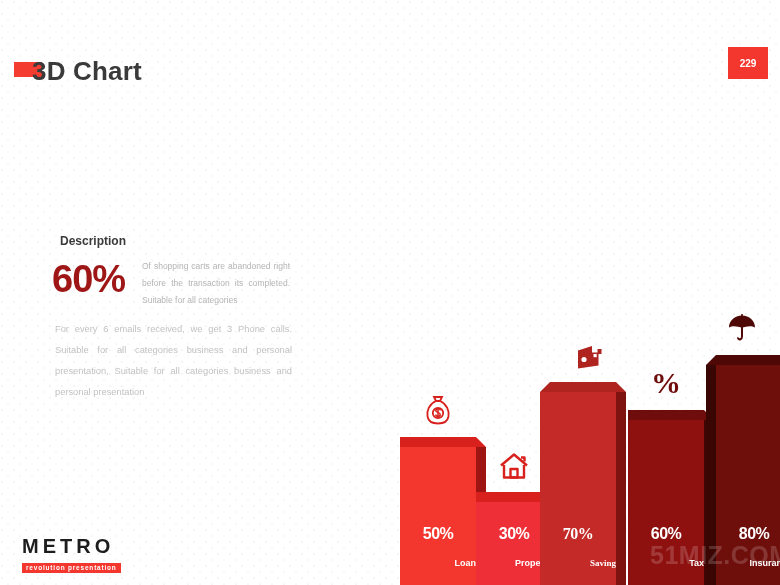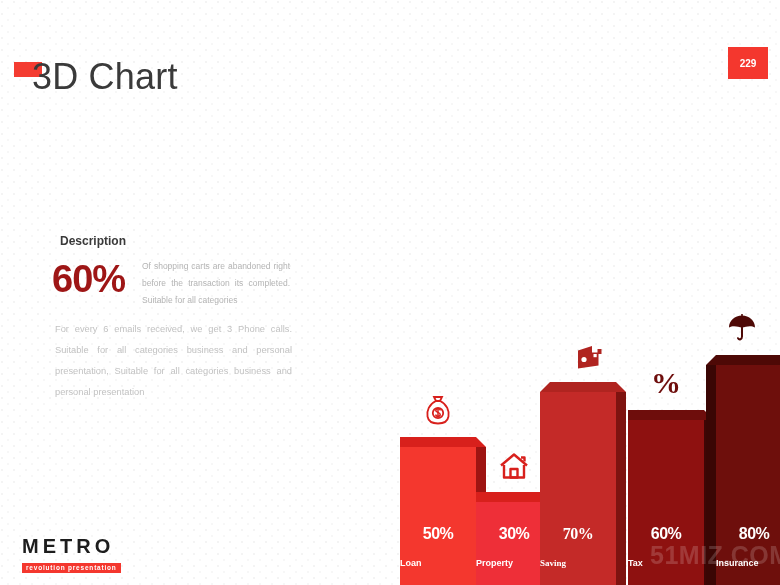--- a/index.html
+++ b/index.html
@@ -20,21 +20,21 @@
     overflow:hidden;
   }
 
   
   #title-marker{
     position:absolute;left:14px;top:62px;
     width:28px;height:15px;background:#F43C31;
   }
   #page-title{
     position:absolute;left:32px;top:56px;
-    font-size:36px;font-weight:normal;color:#3a3a3a;
+    font-size:26px;font-weight:bold;color:#3a3a3a;
     letter-spacing:0.2px;
     white-space:nowrap;
   }
   #page-badge{
     position:absolute;right:12px;top:47px;
     width:40px;height:32px;
     background:#F4372E;
     color:#ffffff;
     font-size:10px;font-weight:bold;
     display:flex;align-items:center;justify-content:center;
@@ -87,21 +87,21 @@
   .bar-value{
     position:absolute;left:0;width:100%;
     bottom:42px;
     text-align:center;
     font-size:16px;font-weight:bold;color:#ffffff;
     letter-spacing:-0.5px;
   }
   .bar-label{
     position:absolute;left:0;width:100%;
     bottom:17px;
-    text-align:left;
+    text-align:right;
     font-size:9px;font-weight:bold;color:#ffffff;
   }
 
   .bar-icon{
     position:absolute;
     width:100%;left:0;
     display:flex;align-items:center;justify-content:center;
   }
 
   

